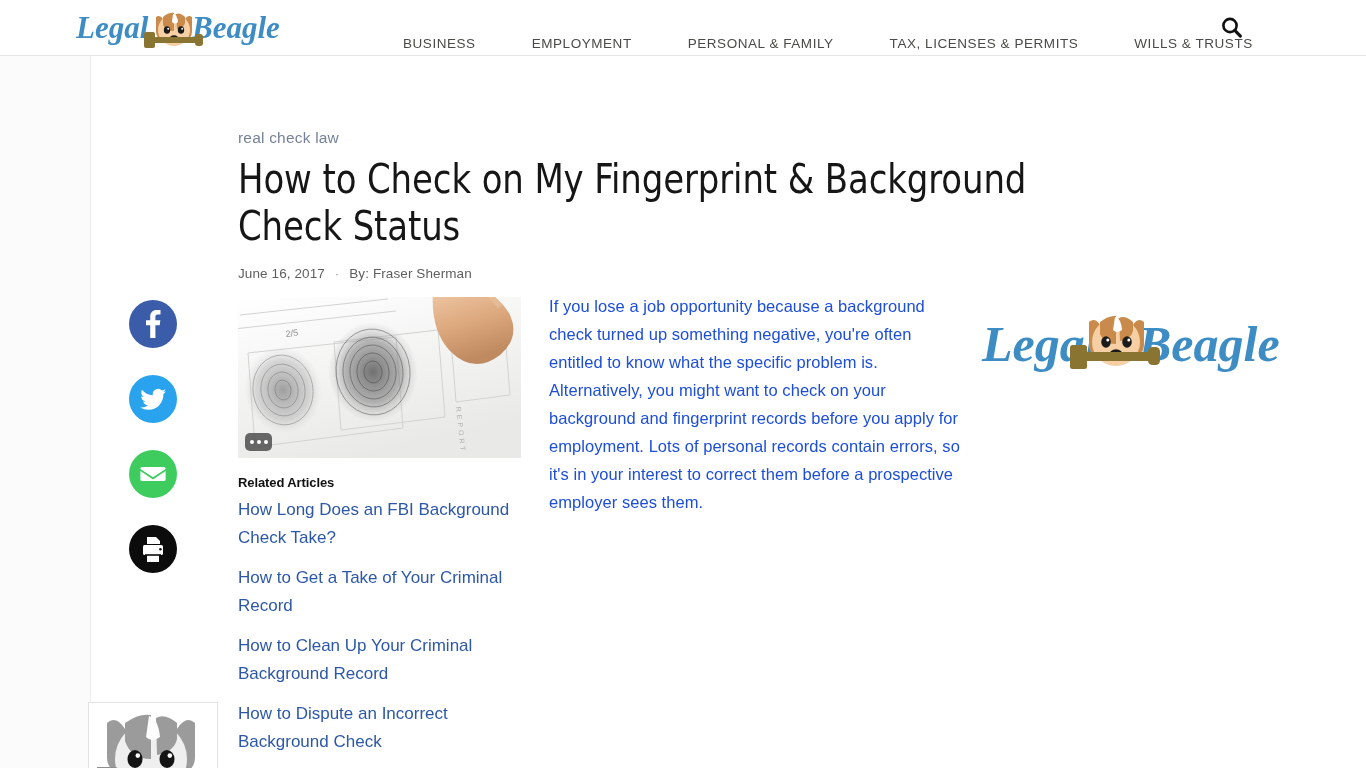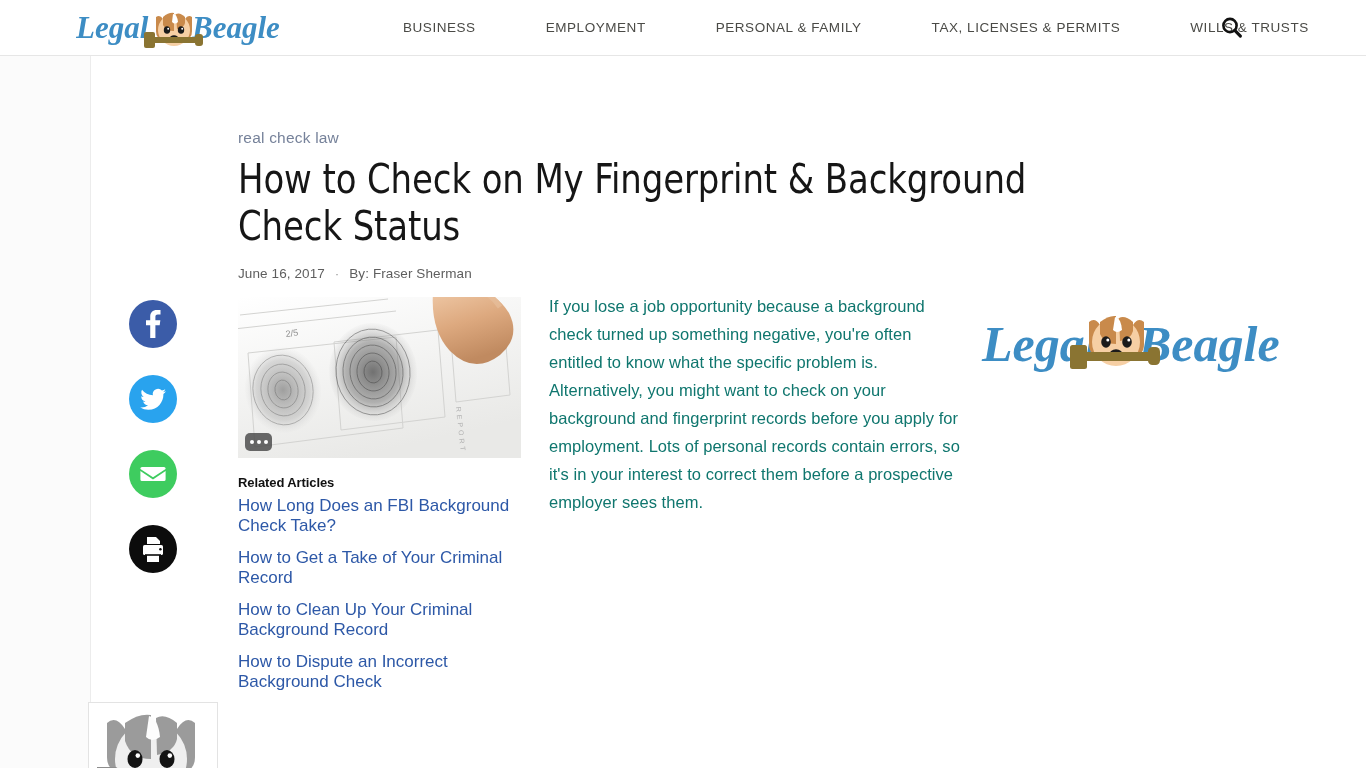--- a/index.html
+++ b/index.html
@@ -29,25 +29,25 @@
     width: 222px;
     height: 46px;
     display: block;
     cursor: pointer;
   }
   .brand svg { display: block; width: 222px; height: 46px; }
 
   .main-nav {
     position: absolute;
     left: 375px;
-    top: 0;
+    top: 16px;
     height: 56px;
     display: flex;
     align-items: center;
-    gap: 14px;
+    gap: 0;
   }
   .nav-item {
     font-size: 13.5px;
     letter-spacing: 0.55px;
     color: #4a4a46;
     text-decoration: none;
     padding: 0 28px;
     white-space: nowrap;
     line-height: 56px;
     cursor: pointer;
@@ -185,39 +185,39 @@
     margin: 17px 0 6px 0;
     font-size: 13px;
     font-weight: bold;
     color: #111111;
     letter-spacing: -0.1px;
   }
   .related-list { list-style: none; margin: 0; padding: 0; }
   .related-list li { margin: 0 0 12px 0; }
   .related-link {
     font-size: 17px;
-    line-height: 20px;
+    line-height: 28px;
     color: #2d58a7;
     text-decoration: none;
     cursor: pointer;
     display: inline-block;
   }
 
   
   .article-body {
     position: absolute;
     left: 549px;
     top: 236px;
     width: 414px;
   }
   .article-body p {
     margin: 0;
     font-size: 16.5px;
     line-height: 28px;
-    color: #0f766e;
+    color: #1d4ed8;
     letter-spacing: 0.05px;
   }
 
   
   .right-promo {
     position: absolute;
     left: 980px;
     top: 251px;
     width: 306px;
     height: 75px;

